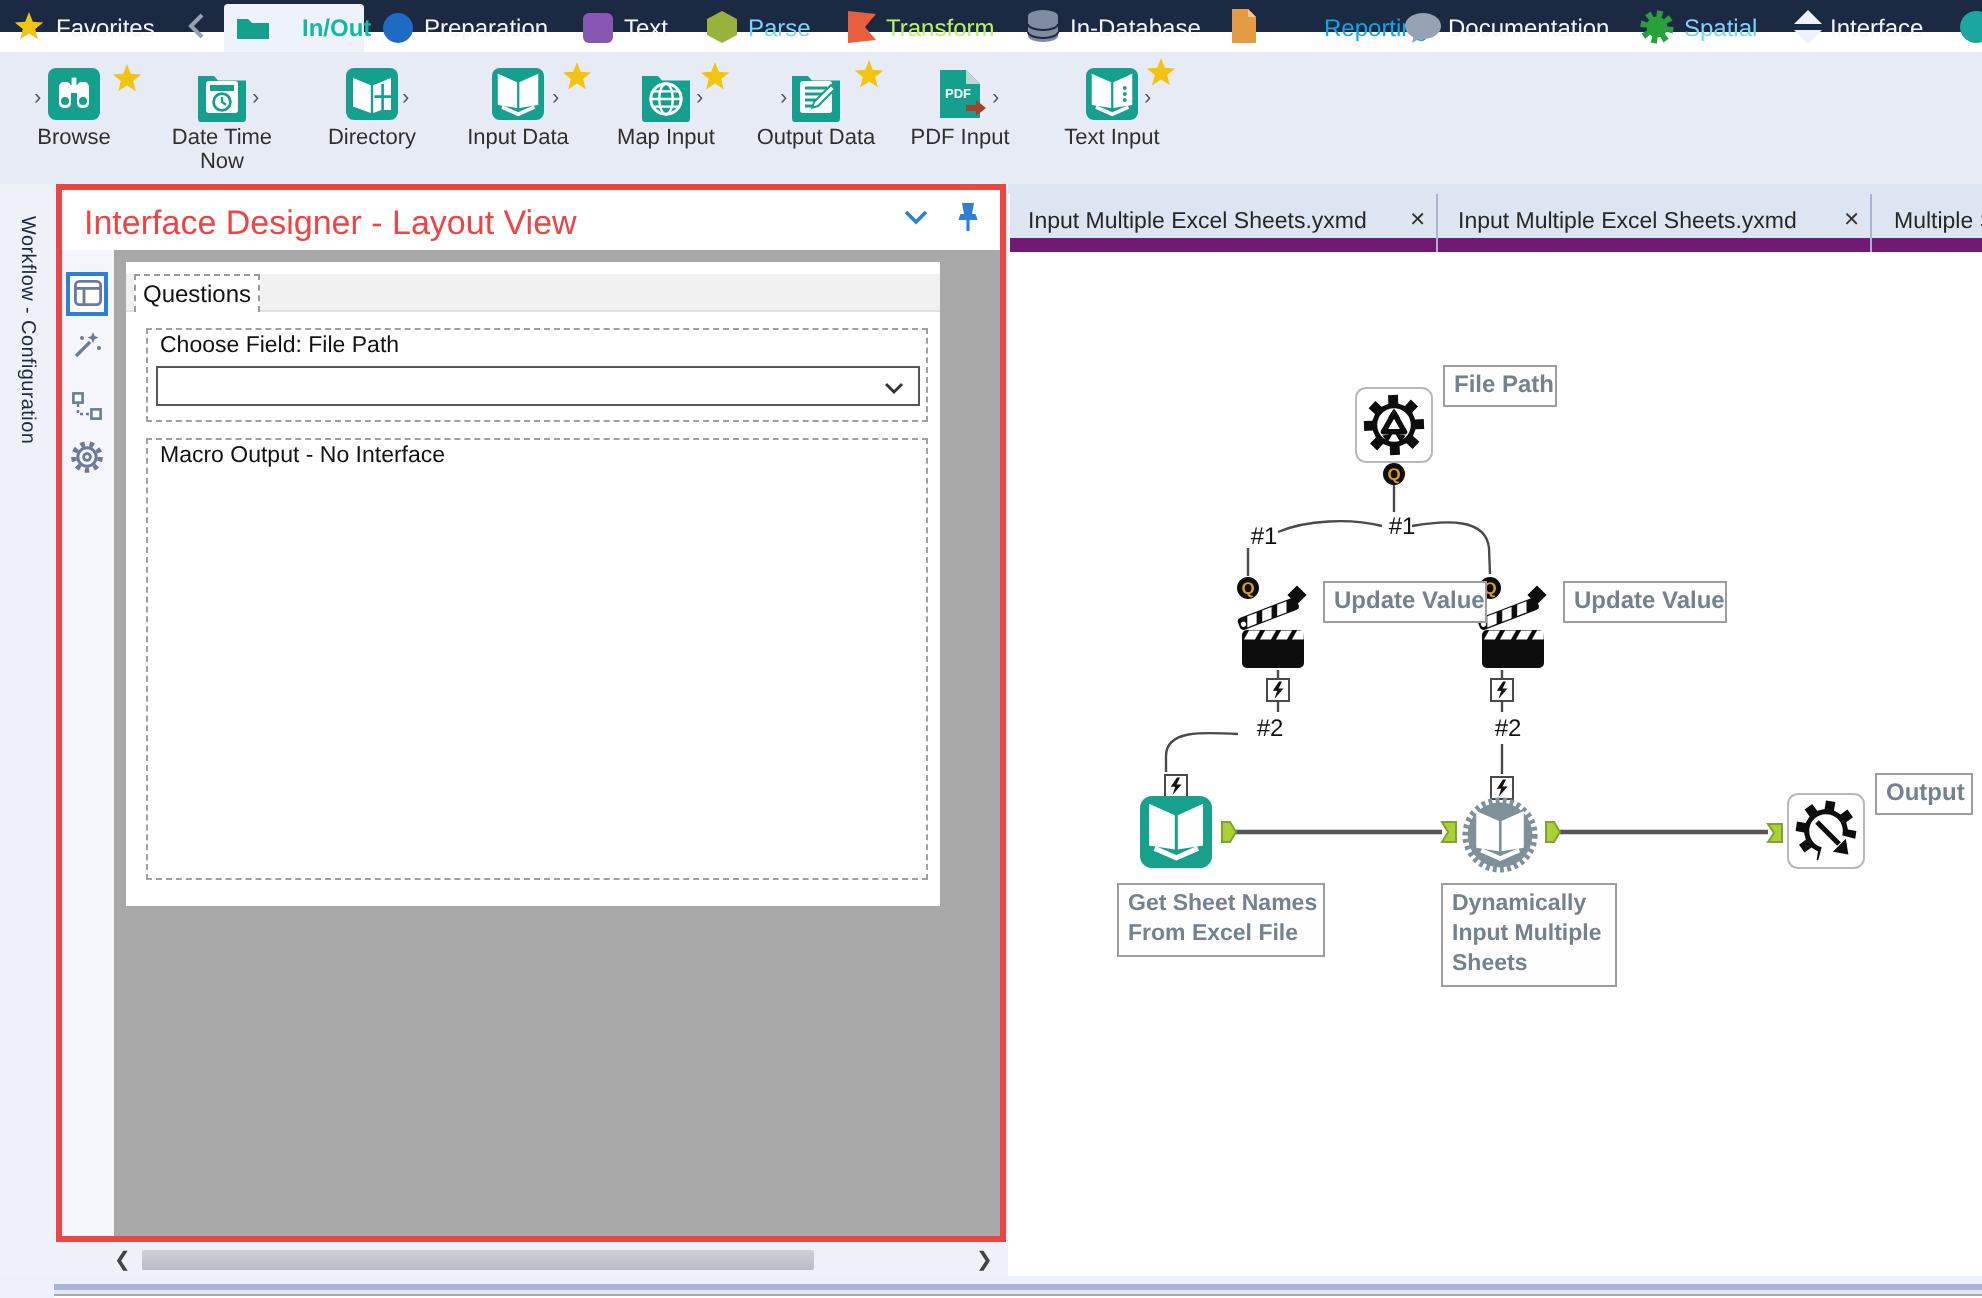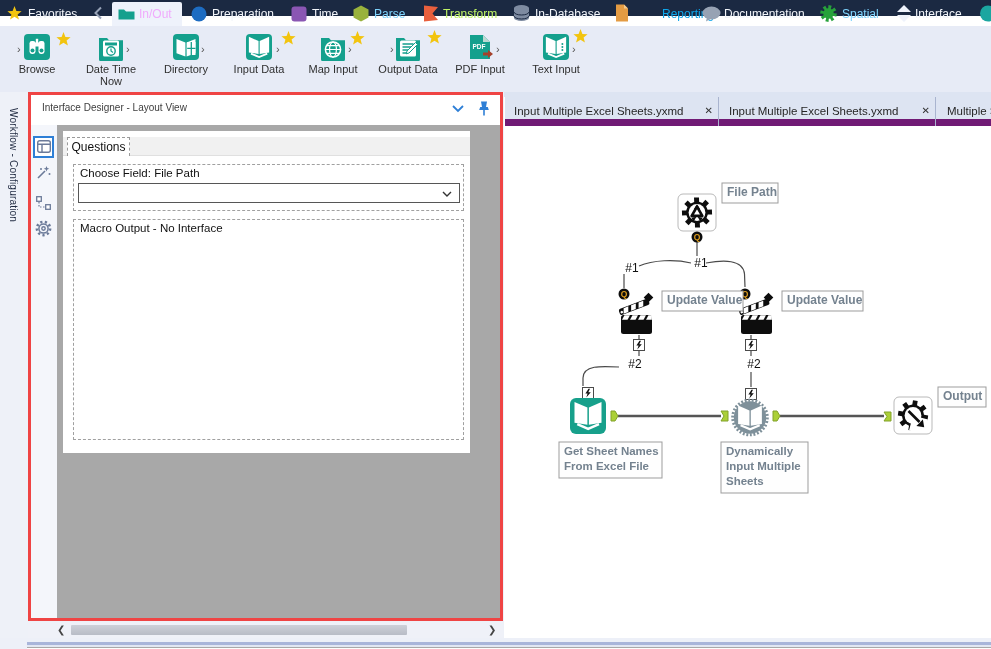--- a/index.html
+++ b/index.html
@@ -14,29 +14,29 @@
       <polygon points="7.5,0.0 9.4,4.9 14.6,5.2 10.6,8.5 11.9,13.6 7.5,10.8 3.1,13.6 4.4,8.5 0.4,5.2 5.6,4.9" fill="#f2c40f"></polygon>
     </svg>
     <div class="nt" style="left:28px;color:#f2f5fa">Favorites</div>
     <svg style="position:absolute;left:93px;top:6px" width="10" height="14">
       <path d="M8,1.5 L2.5,7 L8,12.5" stroke="#96a1b5" stroke-width="2" fill="none"></path>
     </svg>
     <div style="position:absolute;left:112px;top:2px;width:70px;height:24px;background:#eef2fb;border-radius:2px 2px 0 0"></div>
     <svg style="position:absolute;left:118px;top:7px" width="17" height="13">
       <path d="M0.5,2.5 h5.5 l2,2 h8.5 v8 h-16 z" fill="#14a08d"></path>
     </svg>
-    <div class="nt" style="left:139px;color:#f0abfc;font-weight:normal">In/Out</div>
+    <div class="nt" style="left:151px;color:#14b8a6;font-weight:bold">In/Out</div>
     <svg style="position:absolute;left:191px;top:6px" width="16" height="16">
       <circle cx="8" cy="8" r="7.5" fill="#1d6cc2"></circle>
     </svg>
     <div class="nt" style="left:212px;color:#f2f5fa">Preparation</div>
     <svg style="position:absolute;left:291px;top:6px" width="16" height="16">
       <rect x="0.5" y="0.5" width="15" height="15" rx="3" fill="#8a56b3"></rect>
     </svg>
-    <div class="nt" style="left:312px;color:#f2f5fa">Time</div>
+    <div class="nt" style="left:312px;color:#f2f5fa">Text</div>
     <svg style="position:absolute;left:352px;top:5px" width="18" height="17">
       <polygon points="9,0.5 16.5,4.5 16.5,12.5 9,16.5 1.5,12.5 1.5,4.5" fill="#99b23c"></polygon>
     </svg>
     <div class="nt" style="left:374px;color:#7dd3fc">Parse</div>
     <svg style="position:absolute;left:422px;top:5px" width="18" height="17">
       <path d="M2,0.5 L16,2 L10.5,8.5 L16,15 L2,16.5 Z" fill="#e85f3d"></path>
     </svg>
     <div class="nt" style="left:443px;color:#bef264">Transform</div>
     <svg style="position:absolute;left:512px;top:4px" width="19" height="19">
 <ellipse cx="9.5" cy="4" rx="7.5" ry="3" fill="#7e8ba1"></ellipse>
@@ -166,21 +166,21 @@
     </svg>
     <div class="ar" style="left:572px;top:17px">›</div>
   </div>
 <div style="position:absolute;left:0;top:92px;width:991px;height:546px;background:#eef1f8"></div>
 <div style="position:absolute;left:504px;top:92px;width:487px;height:546px;background:#fff"></div>
 
 <div style="position:absolute;left:0;top:92px;width:28px;height:546px;background:#eef1f8"></div>
 <div style="position:absolute;left:8px;top:108px;writing-mode:vertical-rl;font-size:10px;color:#1e2940;letter-spacing:0.2px">Workflow - Configuration</div>
 <div id="redpanel" style="position:absolute;left:28px;top:92px;width:475px;height:529px;border:3px solid #ef4444;background:#a8a8a8;box-sizing:border-box">
   <div style="position:absolute;left:0;top:0;width:469px;height:30px;background:#fff">
-    <div style="position:absolute;left:11px;top:7px;font-size:10px;color:#404040">Interface Designer - Layout View</div>
+    <div style="position:absolute;left:11px;top:7px;font-size:17px;color:#ef4444">Interface Designer - Layout View</div>
     <svg style="position:absolute;left:420px;top:9px" width="14" height="10">
         <path d="M2,2 l5,5 l5,-5" stroke="#2e7fd6" stroke-width="1.8" fill="none"></path>
       </svg>
     <svg style="position:absolute;left:446px;top:5px" width="14" height="17" viewBox="0 0 14 17">
       <path d="M4,1.5 h6 l-1,5.5 h1.8 l1,3 h-9.6 l1,-3 h1.8 z" fill="#2e7fd6"></path>
       <path d="M7,10 v5.5" stroke="#2e7fd6" stroke-width="1.6"></path>
     </svg>
   </div>
   <div style="position:absolute;left:0;top:30px;width:26px;height:493px;background:#f4f6fb">
 <div style="position:absolute;left:2px;top:11px;width:21px;height:22px;border:2px solid #2e7fd6;background:#fff"></div>

